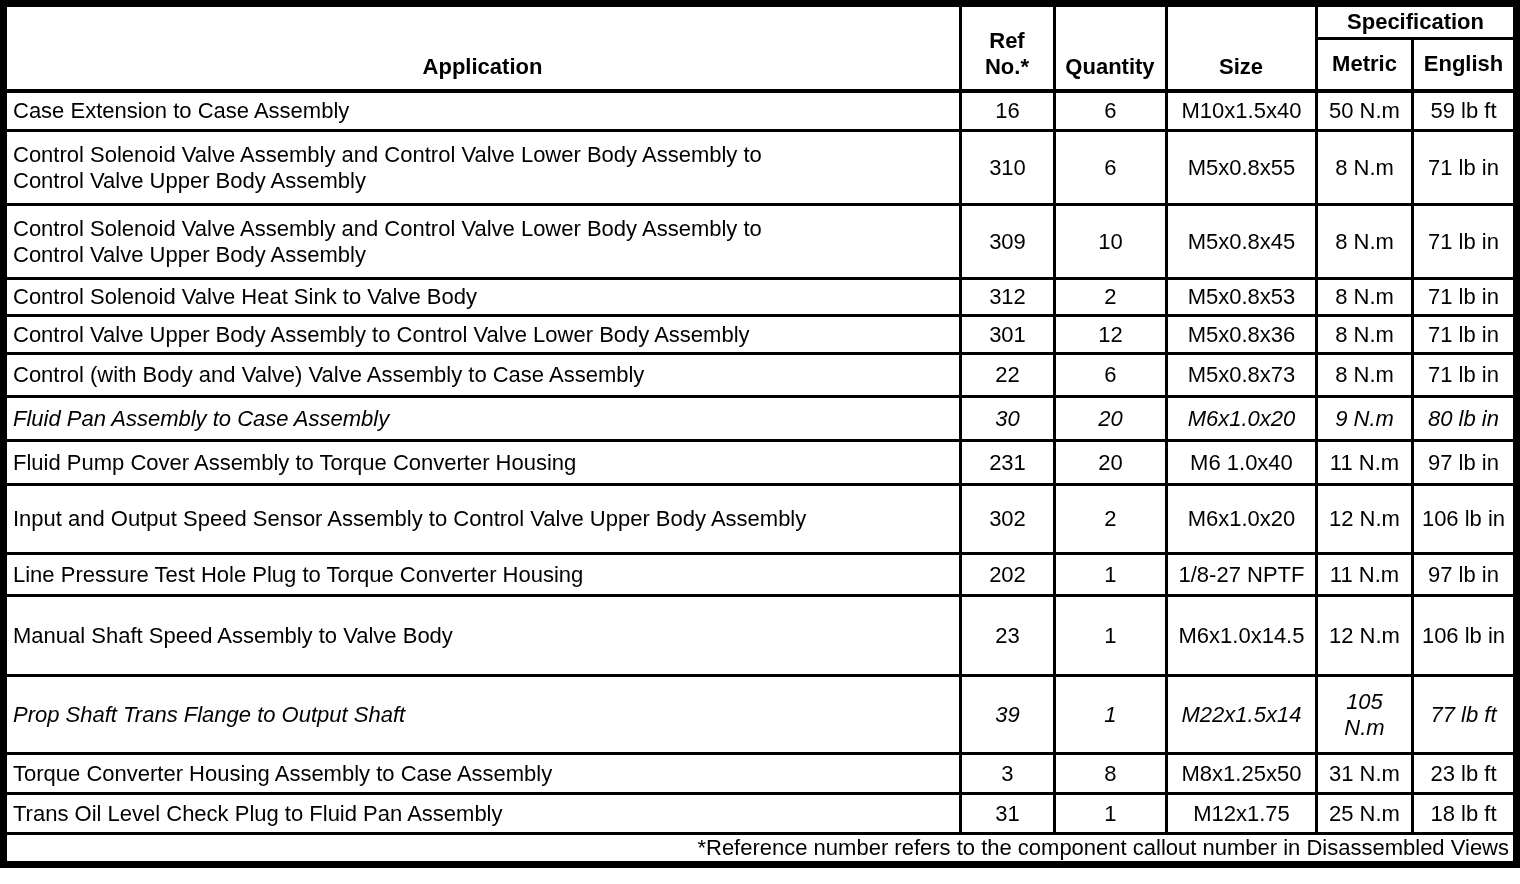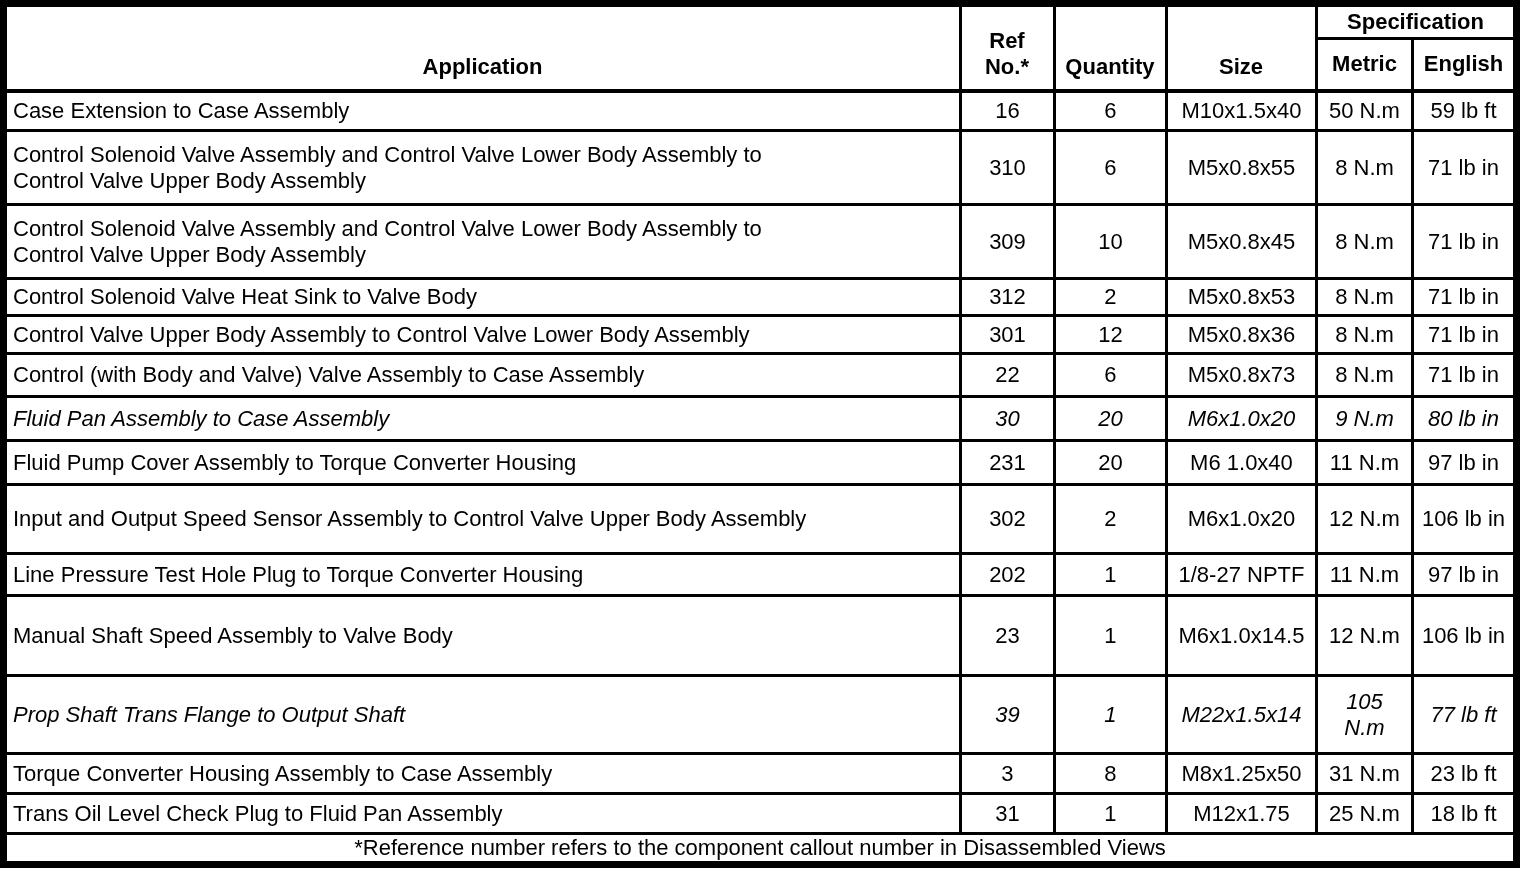--- a/index.html
+++ b/index.html
@@ -56,21 +56,21 @@
   tbody tr:nth-child(6)  { height: 43px; }
   tbody tr:nth-child(7)  { height: 44px; font-style: italic; }
   tbody tr:nth-child(8)  { height: 44px; }
   tbody tr:nth-child(9)  { height: 69px; }
   tbody tr:nth-child(10) { height: 42px; }
   tbody tr:nth-child(11) { height: 80px; }
   tbody tr:nth-child(12) { height: 78px; font-style: italic; }
   tbody tr:nth-child(13) { height: 40px; }
   tbody tr:nth-child(14) { height: 40px; }
   tfoot td {
-    text-align: center;
+    text-align: right;
     vertical-align: middle;
     height: 28px;
     padding: 0 4px;
   }
 </style>
 </head>
 <body>
 
 <div class="page">
   <table class="spec">

